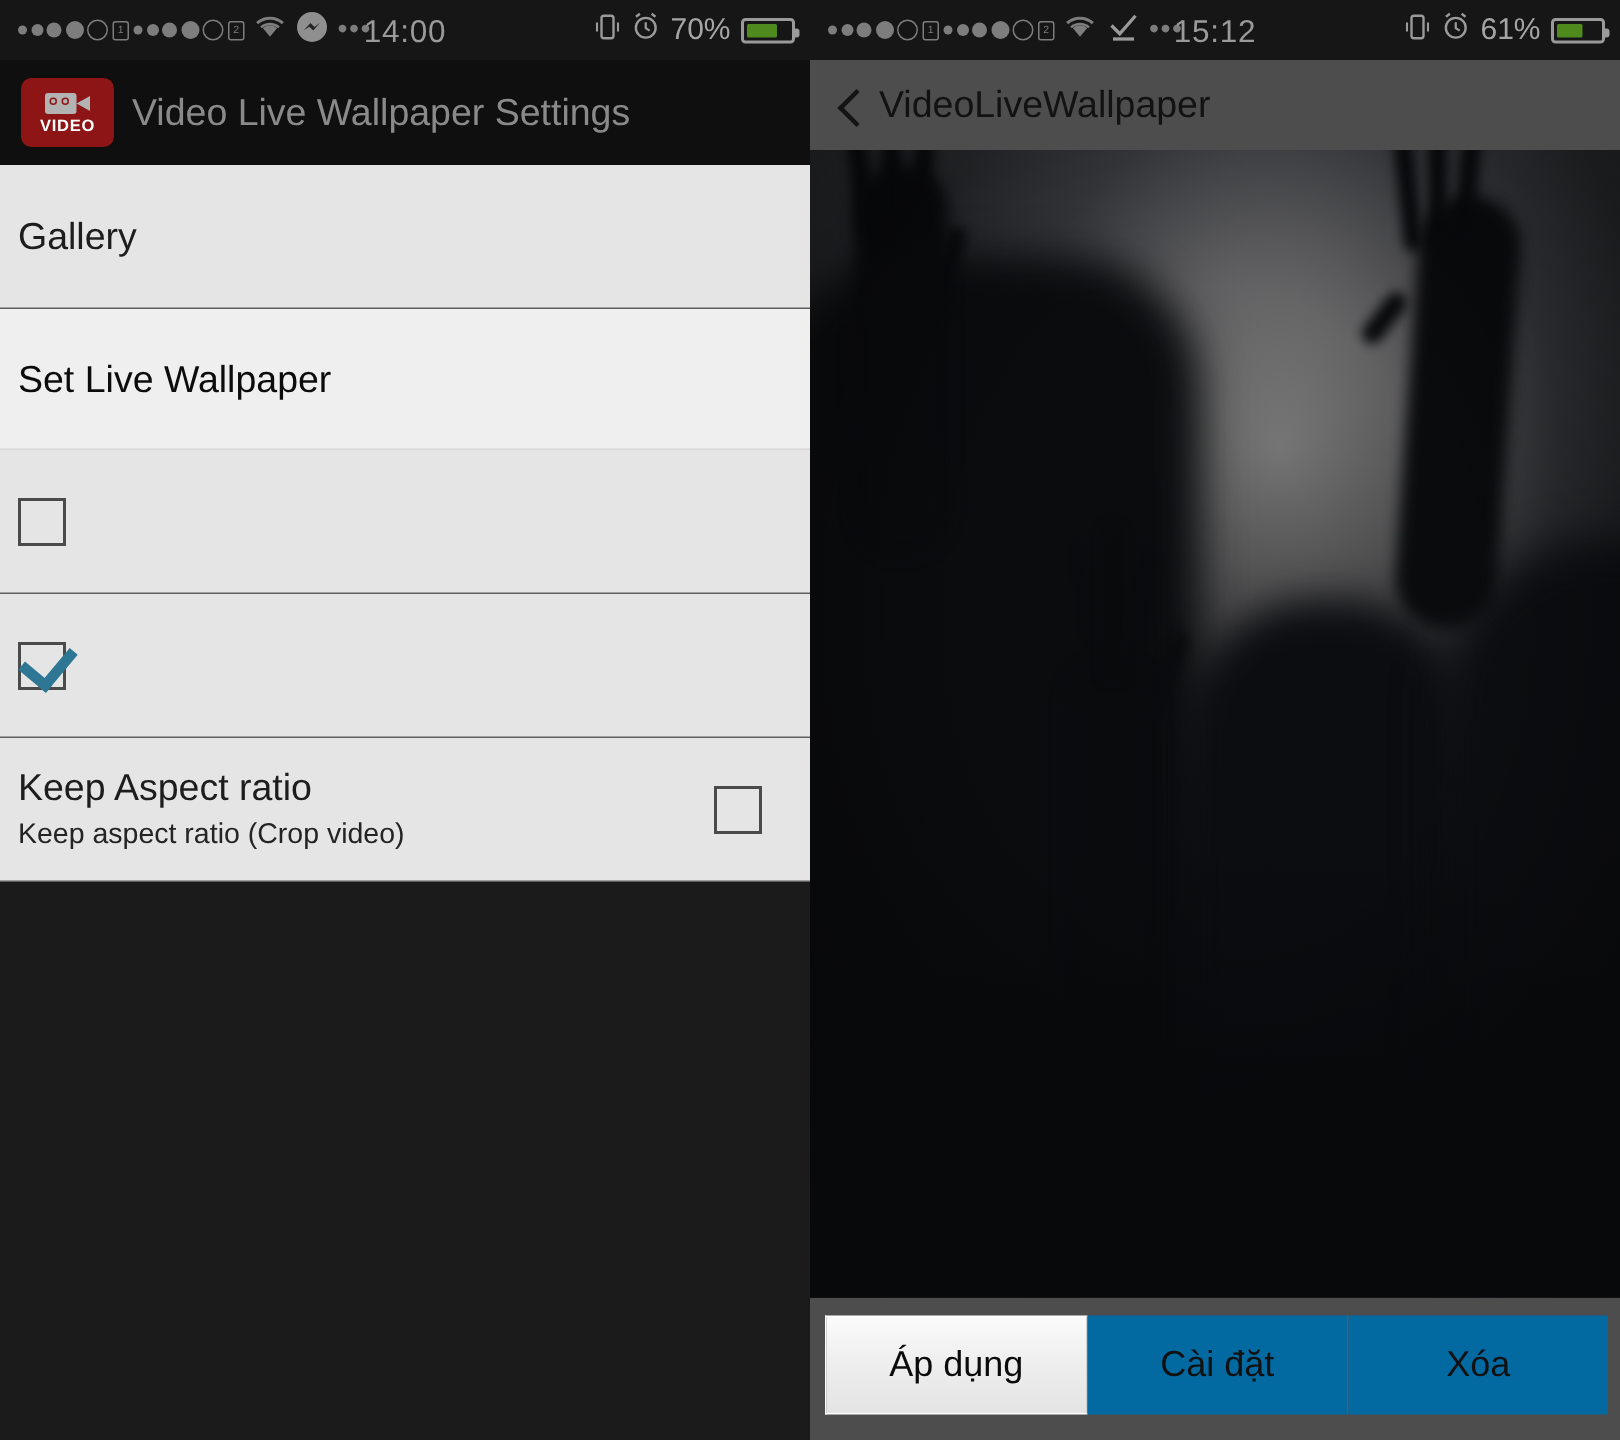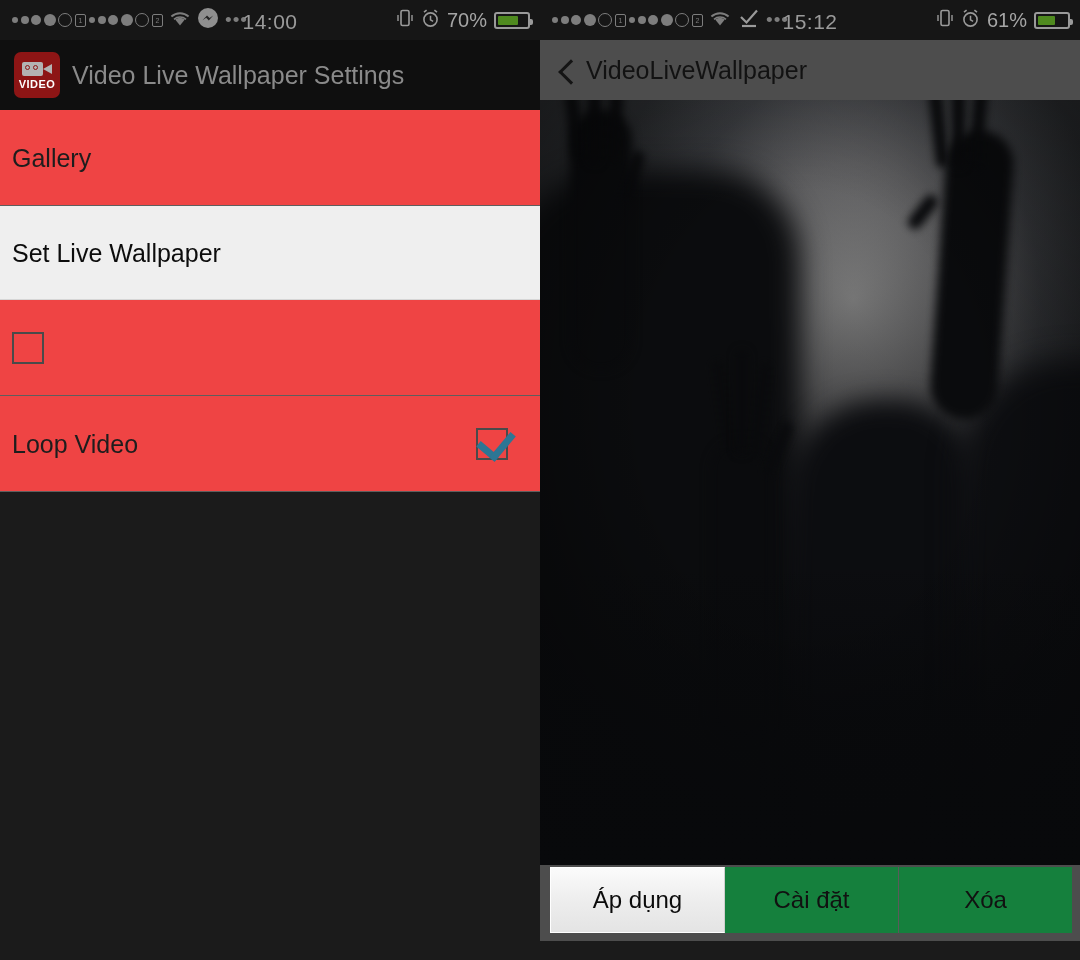--- a/index.html
+++ b/index.html
@@ -52,21 +52,21 @@
     width:3px; height:6px; background:#9a9a9a; border-radius:0 2px 2px 0;
   }
   .battery .fill { height:100%; background:#4f8a1f; border-radius:1px; }
 
   
   .app-header {
     height:70px; background:#0f0f0f;
     display:flex; align-items:center; padding-left:14px; gap:12px;
   }
   .app-icon {
-    width:46px; height:46px; border-radius:7px;
+    width:62px; height:46px; border-radius:7px;
     background:#8d1515;
     display:flex; flex-direction:column; align-items:center; justify-content:center;
     flex:none; position:relative;
   }
   .app-icon .cam { width:30px; height:14px; position:relative; margin-top:2px; }
   .app-icon .cam .body {
     position:absolute; left:0; top:0; width:21px; height:14px;
     background:#b3b3b3; border-radius:2px;
   }
   .app-icon .cam .lens {
@@ -79,21 +79,21 @@
     position:absolute; width:5px; height:5px; border:1.5px solid #8d1515; border-radius:50%;
     top:3px;
   }
   .app-icon .cam .r1 { left:3px; }
   .app-icon .cam .r2 { left:11px; }
   .app-icon .vlabel {
     font-size:11px; font-weight:bold; color:#ffffff; letter-spacing:0.5px; margin-top:2px;
   }
   .app-title { font-size:25px; color:#8a8a8a; font-weight:400; }
 
-  .list { background:#ef4444; }
+  .list { background:#e5e5e5; }
   .row {
     position:relative;
     padding:0 0 0 12px;
     border-bottom:1px solid #5e5e5e;
     display:flex; align-items:center;
     min-height:96px;
   }
   .row .texts { flex:1; padding:18px 0; }
   .row .title { font-size:25px; color:#1d1d1d; line-height:1.2; }
   .row .sub { font-size:19px; color:#242424; margin-top:6px; line-height:1.2; }
@@ -141,28 +141,28 @@
   .body-c { left:250px; top:300px; width:185px; height:470px; border-radius:90px 80px 0 0; background:#0c0d10; filter:blur(13px); }
   .body-r { left:420px; top:260px; width:220px; height:510px; border-radius:110px 60px 0 0; background:#0d0e11; filter:blur(15px); }
   .arm { position:absolute; background:#0a0b0d; filter:blur(5px); }
   .finger { position:absolute; background:#090a0c; border-radius:7px; filter:blur(4px); }
   .bottom-fade {
     position:absolute; left:0; right:0; bottom:0; height:300px;
     background:linear-gradient(180deg, rgba(8,9,11,0) 0%, rgba(8,9,11,0.85) 55%, #08090b 100%);
   }
 
   .btnbar {
-    height:76px; background:#4d4d4d;
+    height:96px; background:#4d4d4d;
     display:flex; align-items:center; padding:10px 8px 16px 10px; gap:0;
   }
   .btn {
     flex:1; height:66px;
     display:flex; align-items:center; justify-content:center;
     font-size:24px; color:#111111;
-    background:#15803d;
+    background:#0369a1;
     border-right:1px solid #5a5a5a;
   }
   .btn:last-child { border-right:none;text-align:center; }
   .btn.active {
     background:linear-gradient(180deg,#fbfbfb 0%, #ededed 52%, #e4e4e4 100%);
     border:1px solid #ffffff;
     border-right:1px solid #cfcfcf;
     color:#0b0b0b;
   }
 </style>
@@ -254,26 +254,30 @@
           <div class="title">Set Live Wallpaper</div>
         </div>
       </div>
 
       <div class="row">
         <div class="checkbox"></div>
       </div>
 
 
       <div class="row">
+        <div class="checkbox checked"></div>
+      </div>
+
+      <div class="row">
         <div class="texts">
-          <div class="title">Loop Video</div>
+          <div class="title">Keep Aspect ratio</div>
+          <div class="sub">Keep aspect ratio (Crop video)</div>
         </div>
-        <div class="checkbox checked"></div>
-      </div>
-
+        <div class="checkbox"></div>
+      </div>
 
     </div>
   </div>
 
   <div class="panel">
 
     <div class="statusbar">
       <div class="sb-left">
         <span class="sig-group">
           <span class="dot"></span>

